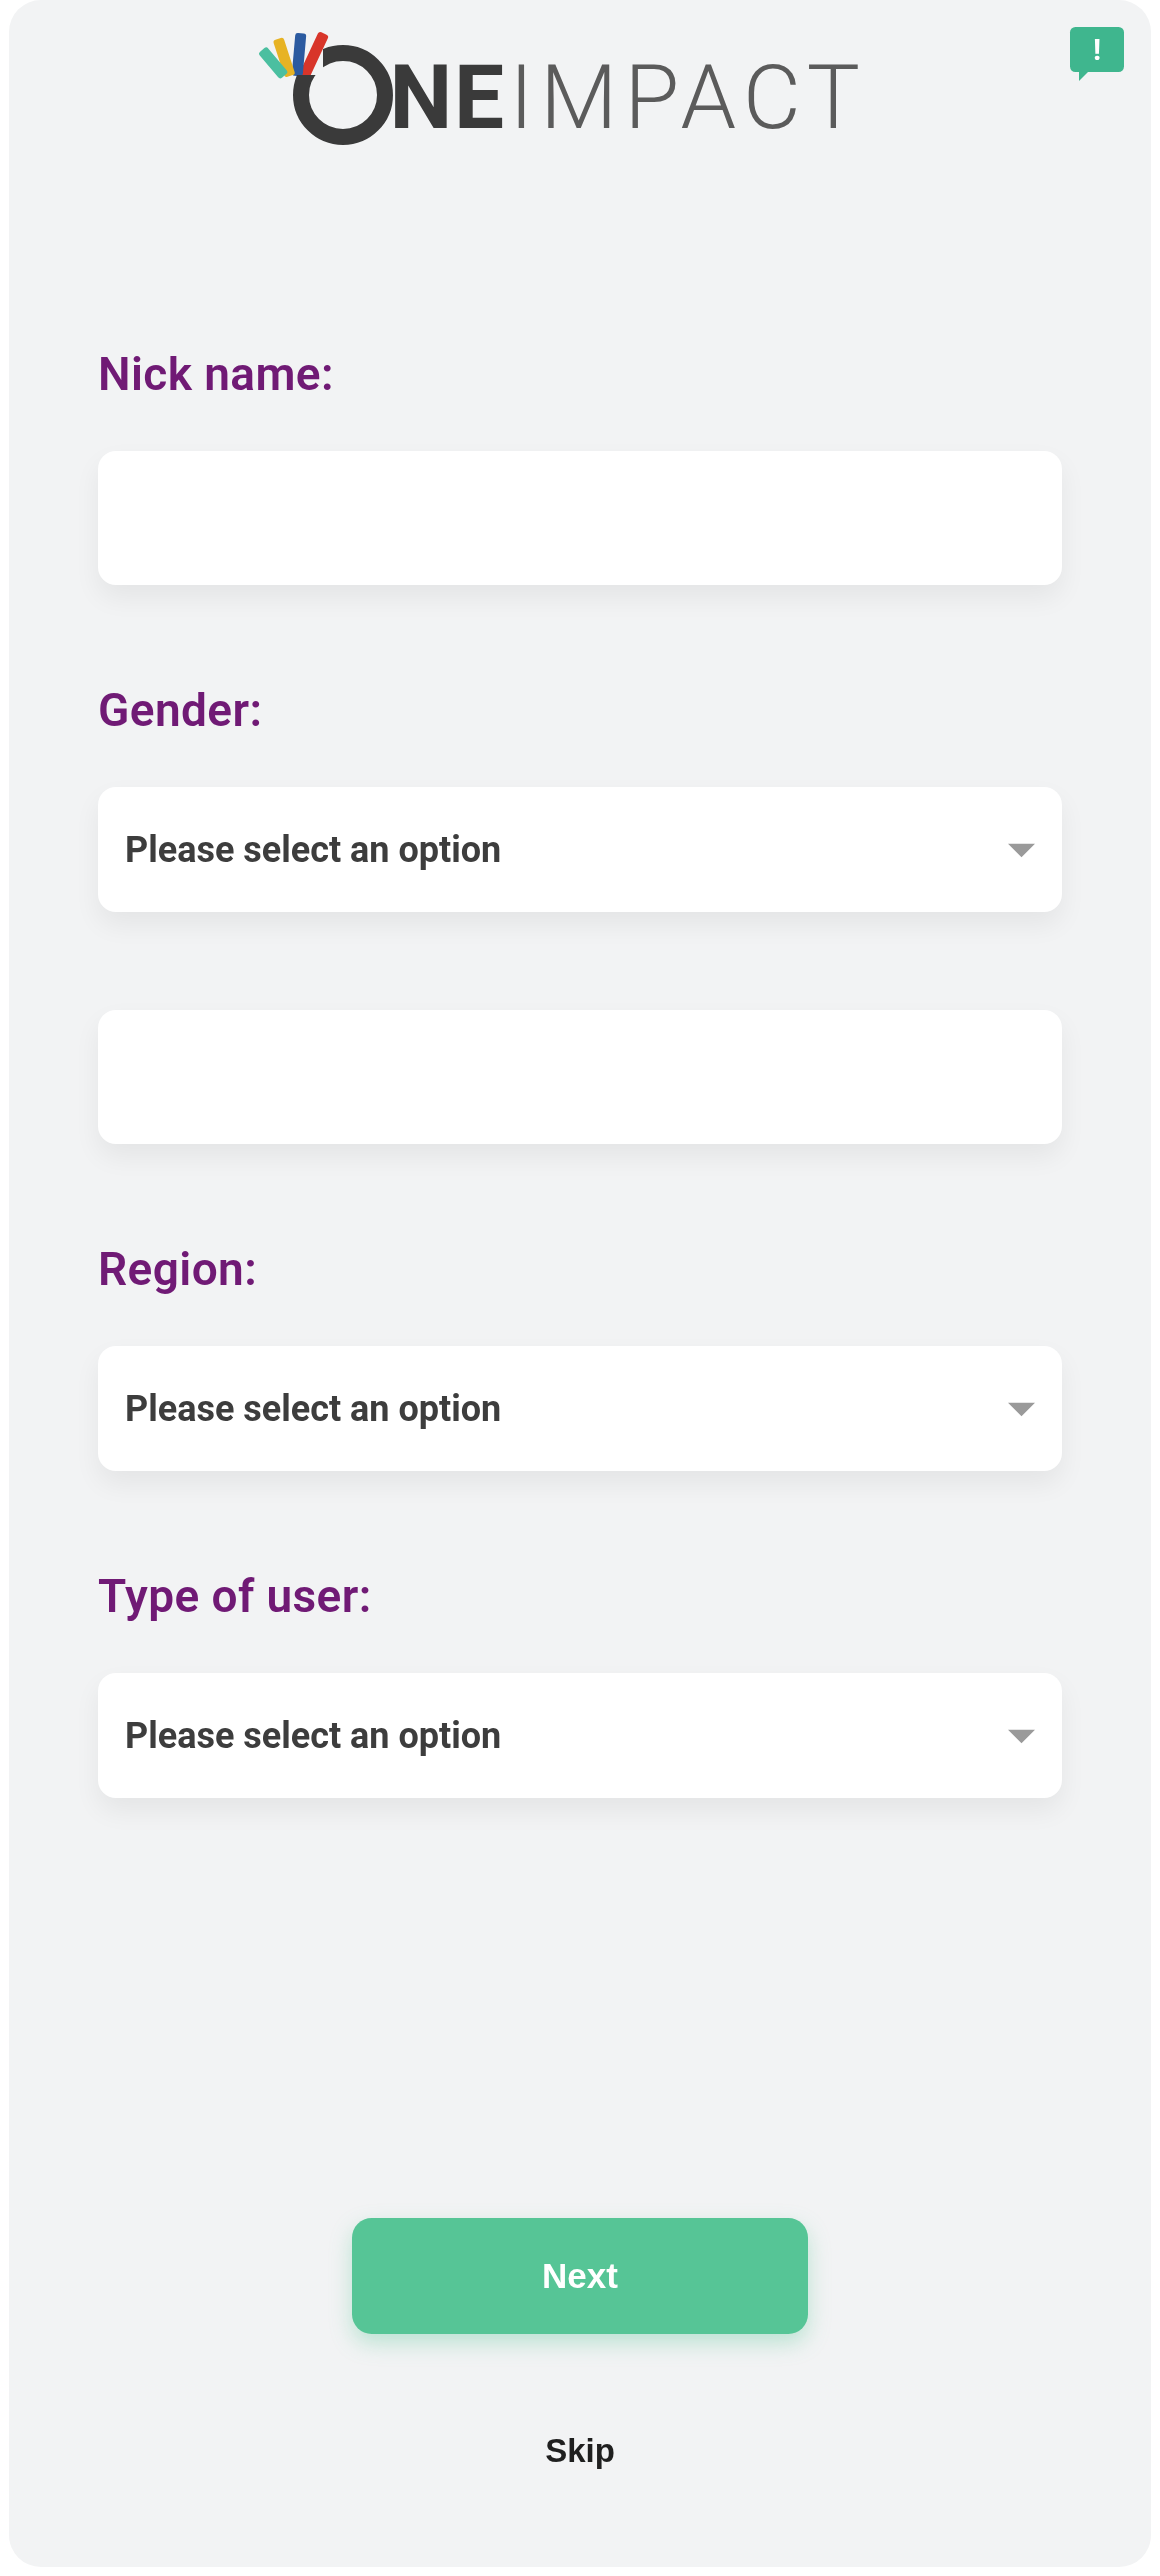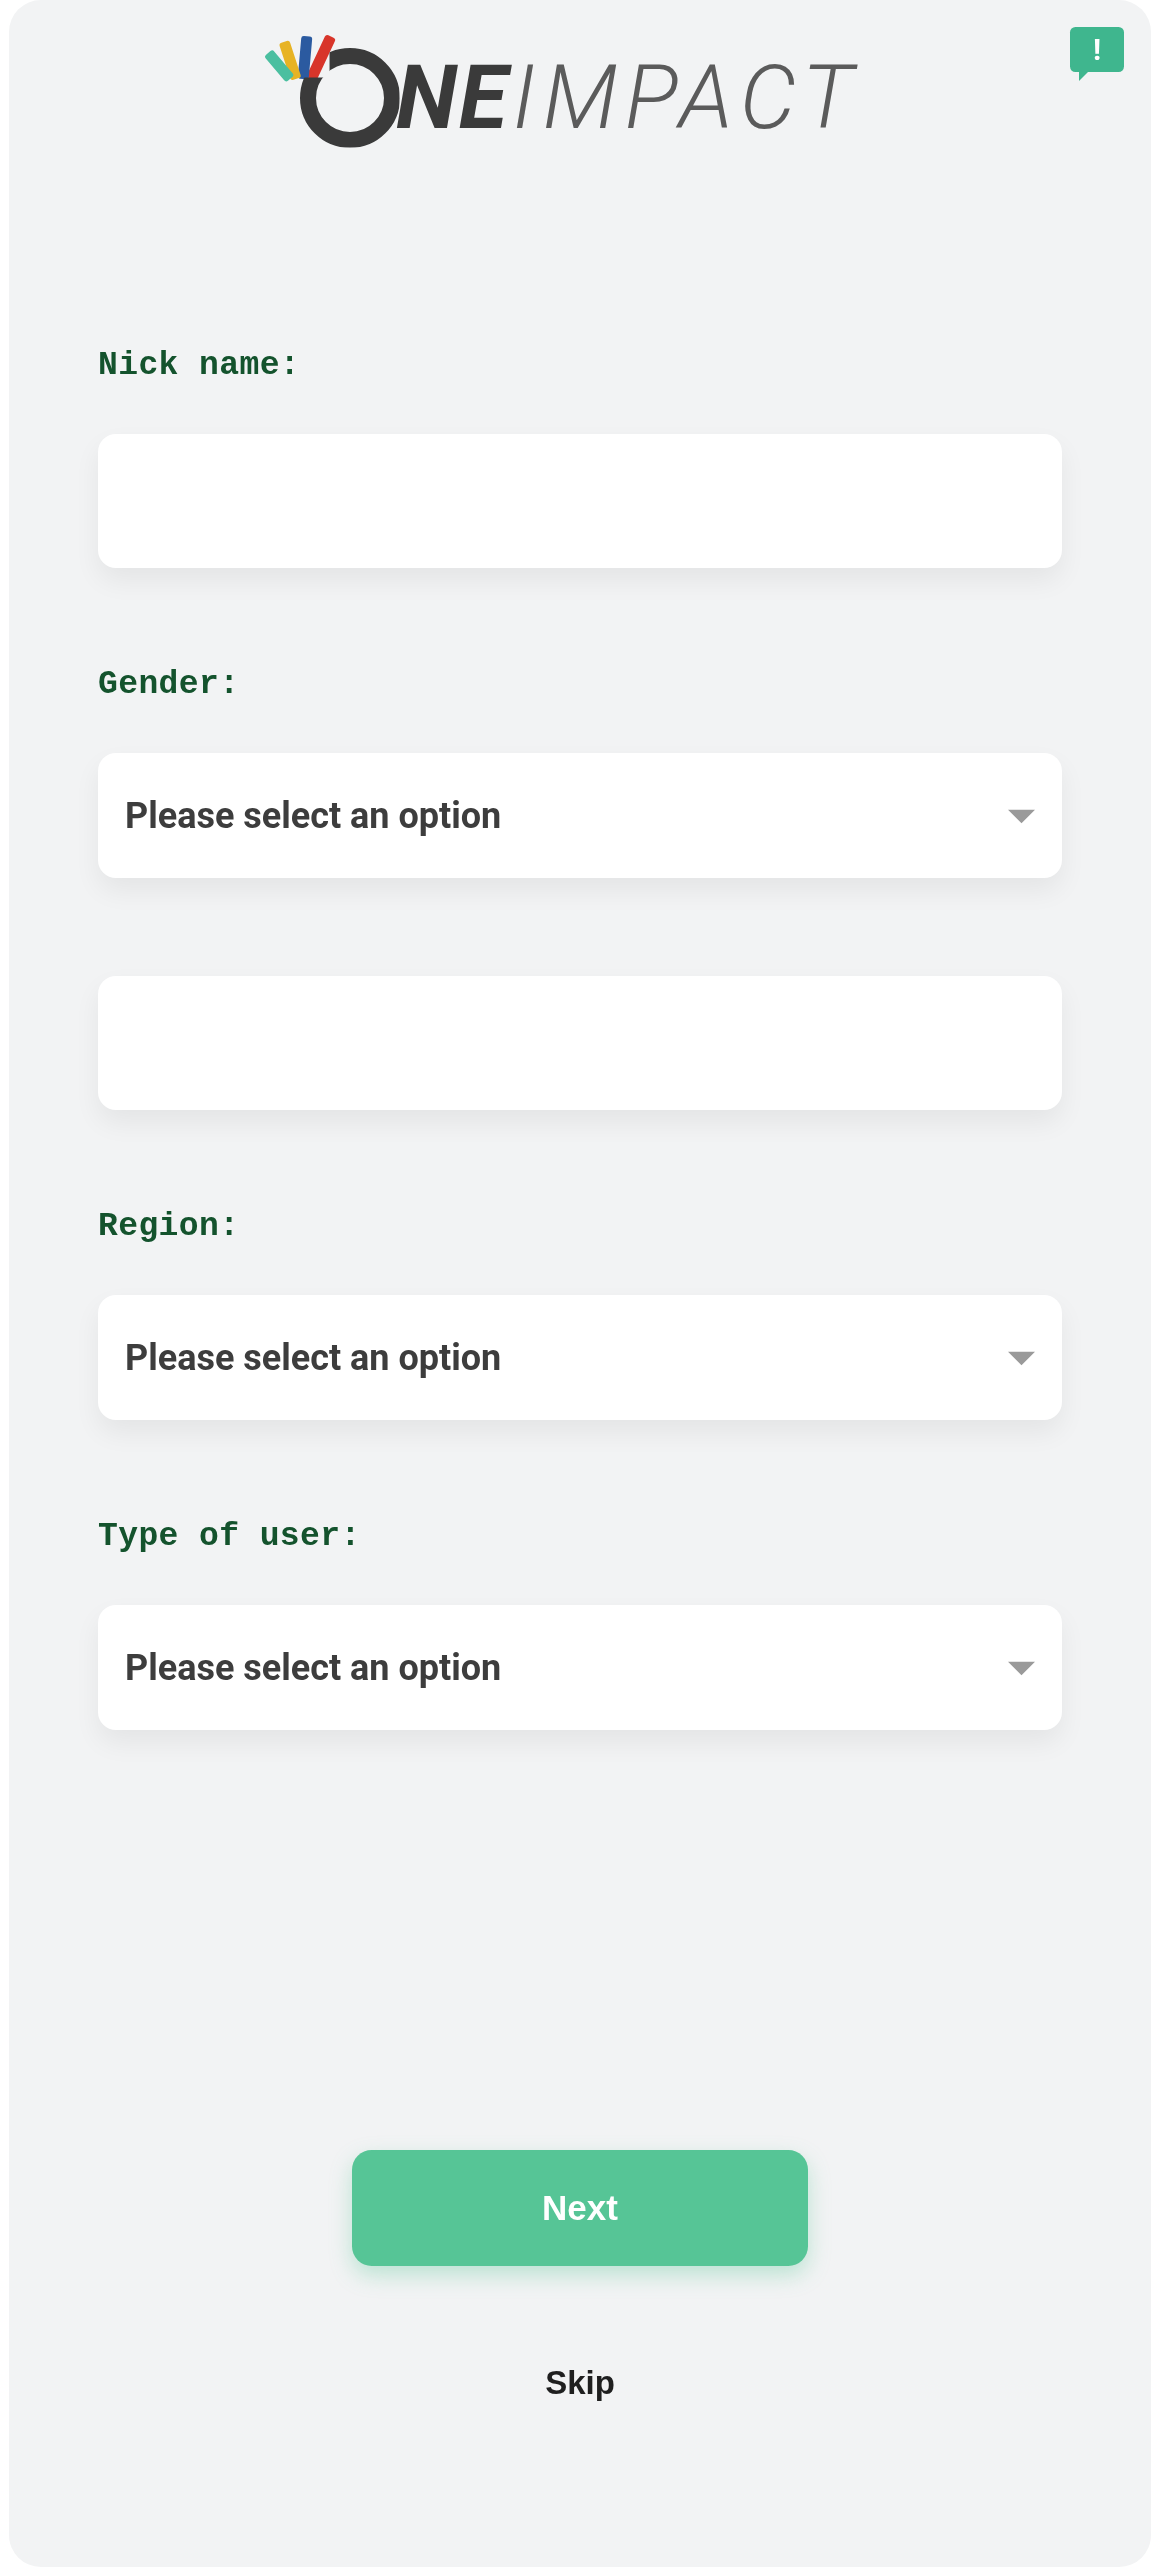--- a/index.html
+++ b/index.html
@@ -67,22 +67,20 @@
     display: flex;
     align-items: center;
     gap: 0;
   }
   .logo-text {
     font-size: 89px;
     letter-spacing: 5.4px;
     font-weight: 300;
     color: #4a4a4a;
     display: flex;
-    align-items: center;
-    font-style: italic;
   }
   .logo-one {
     font-weight: 700;
     color: #3a3a3a;
     letter-spacing: 1.8px;
   }
   .logo-impact {
     font-weight: 300;
     color: #5b5b5b;
     letter-spacing: 7.2px;
@@ -125,27 +123,26 @@
 
   .form {
     display: flex;
     flex-direction: column;
     gap: 0;
   }
   .field {
     margin-bottom: 98px;
   }
   .field-label {
-    font-size: 33px;
+    font-size: 46px;
     font-weight: 600;
-    color: #14532d;
+    color: #701a75;
     letter-spacing: 0.4px;
     margin-bottom: 50px;
     display: block;
-    font-family: Liberation Mono, monospace;
   }
   .input, .select {
     width: 100%;
     background: #ffffff;
     border: none;
     border-radius: 18px;
     height: 134px;
     box-shadow: 0 12.5px 27px rgba(0,0,0,0.06);
     font-size: 36px;
     padding: 0 27px;

